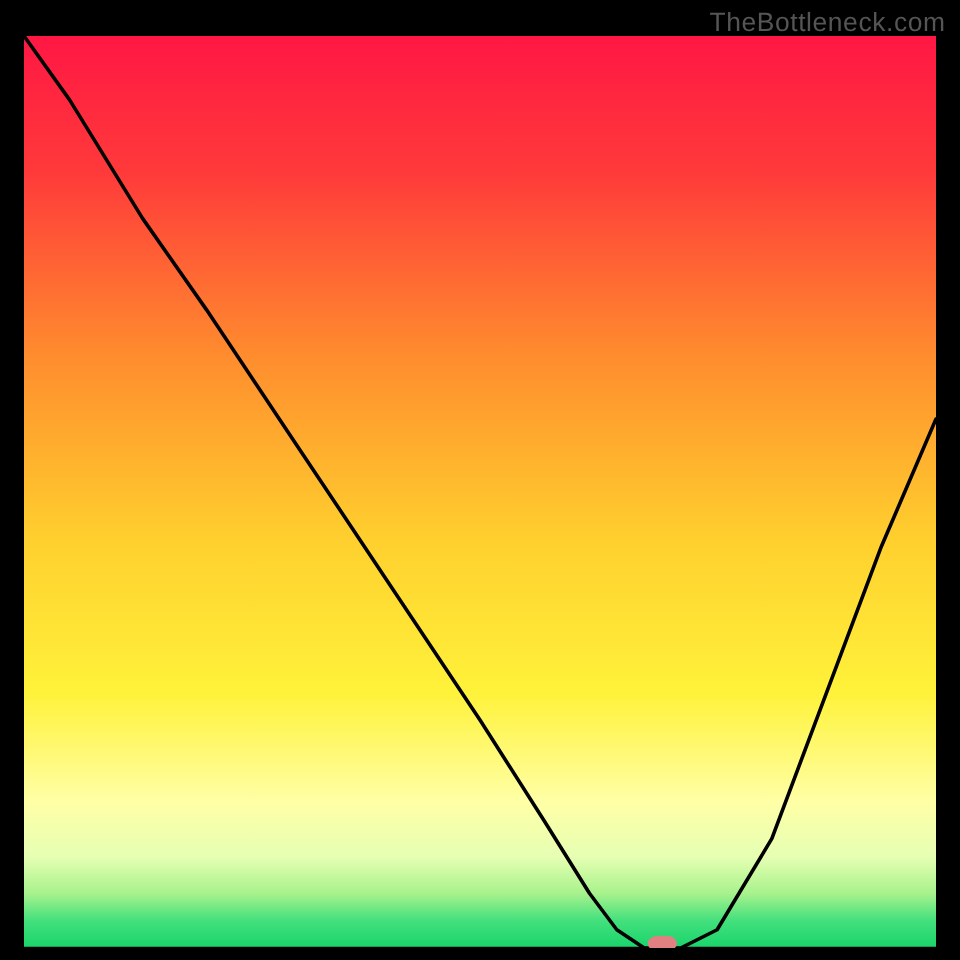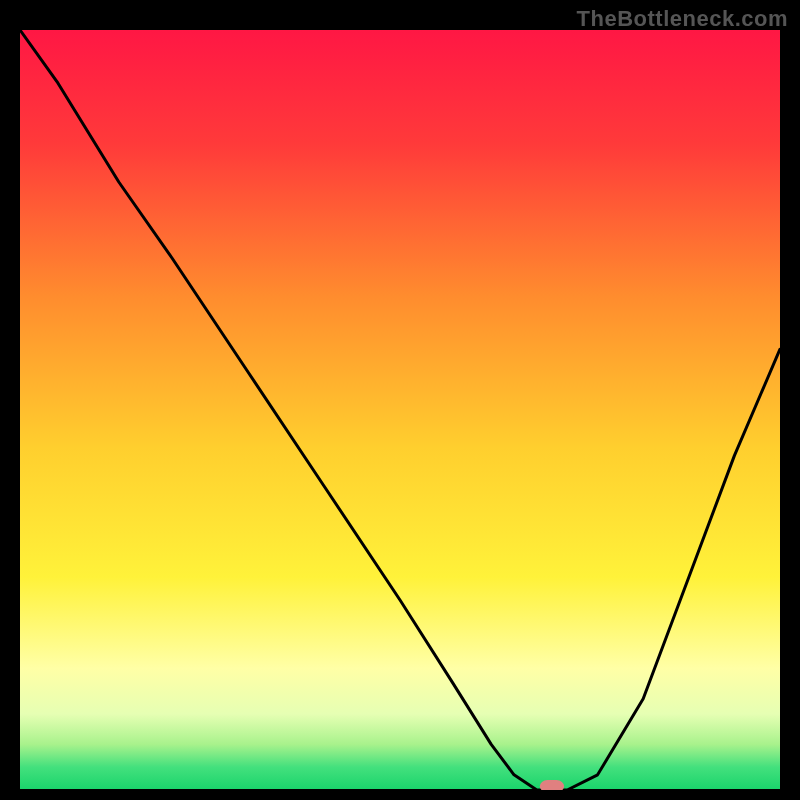--- a/index.html
+++ b/index.html
@@ -15,21 +15,21 @@
     width: 800px;
     height: 800px;
     background: #000;
   }
   .watermark {
     position: absolute;
     top: 6px;
     right: 12px;
     color: #555;
     font-size: 22px;
-    font-weight: 700;
+    font-weight: 400;
     letter-spacing: 0.5px;
   }
   .plot {
     position: absolute;
     left: 20px;
     top: 30px;
     width: 760px;
     height: 760px;
     overflow: hidden;
   }

